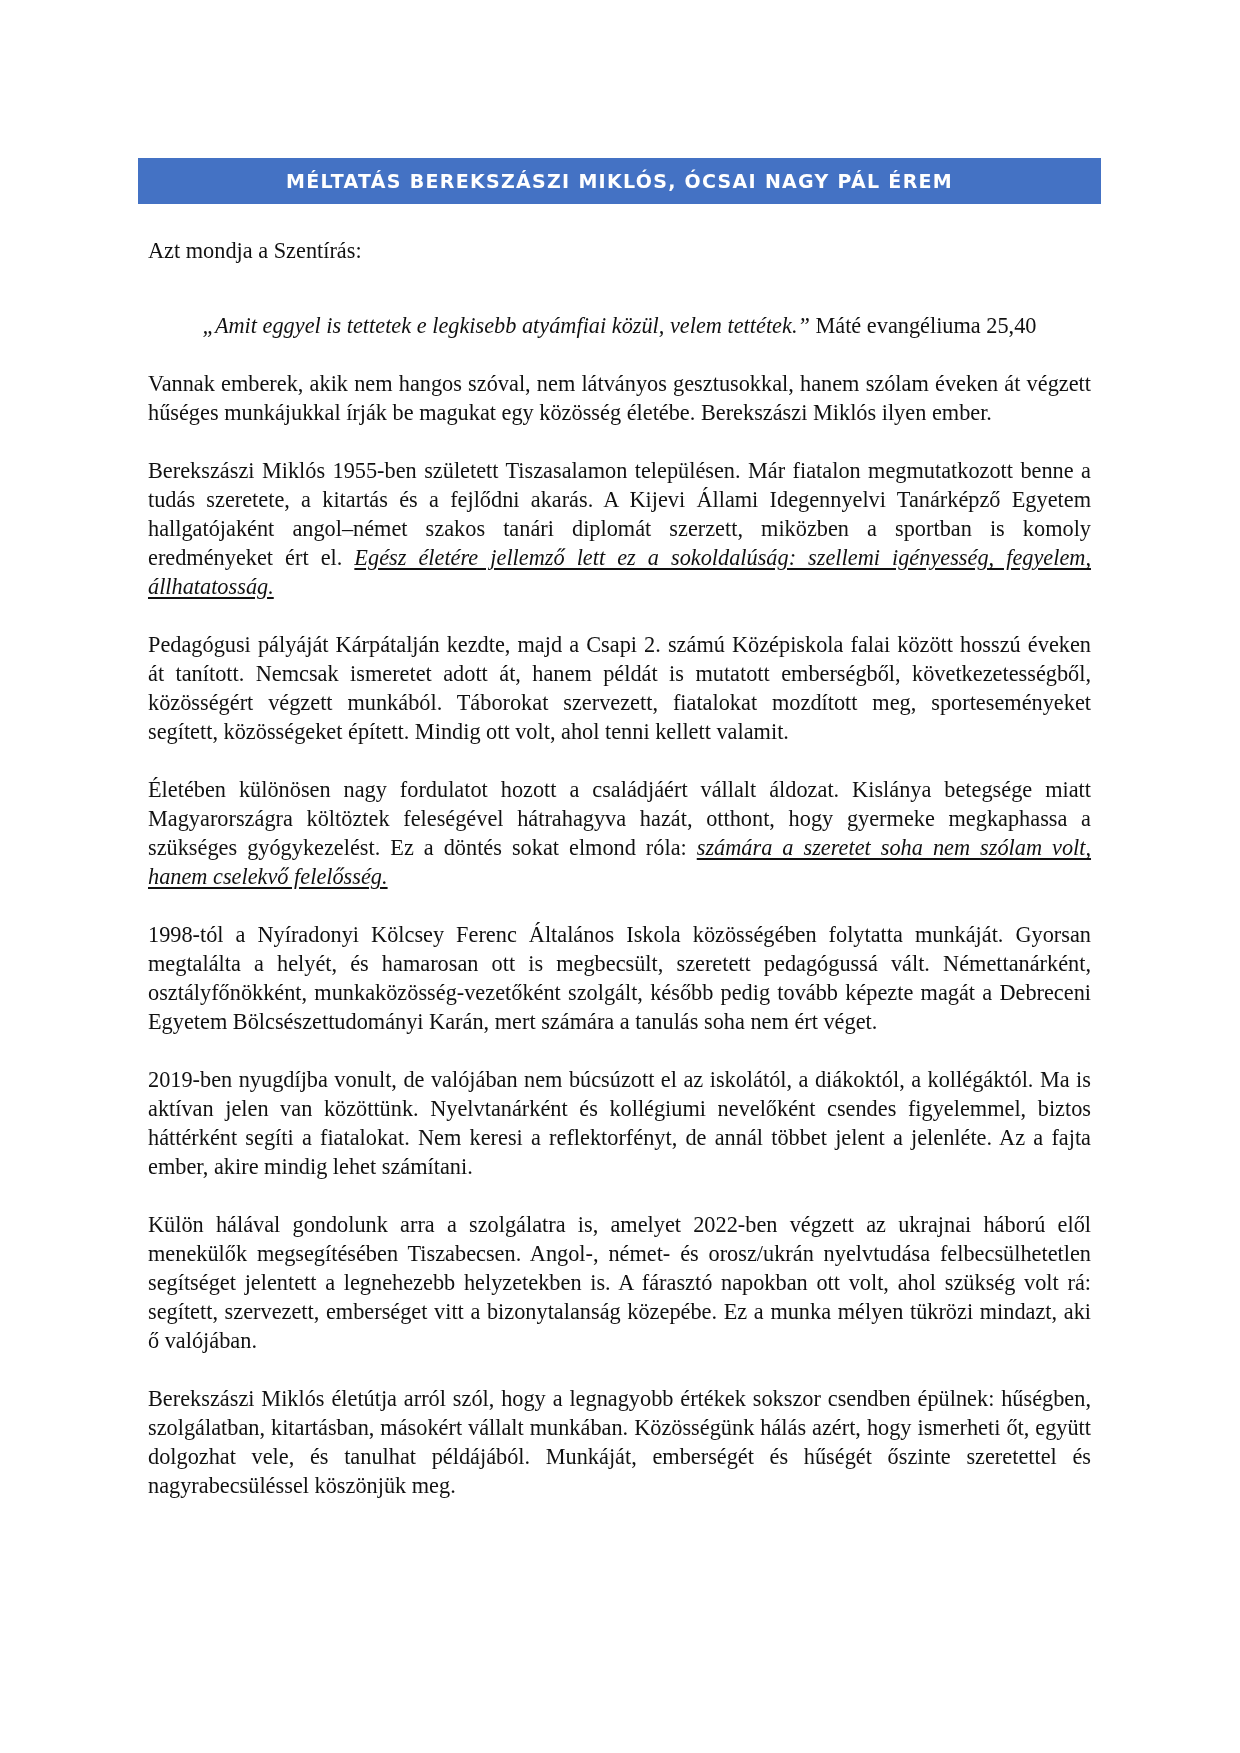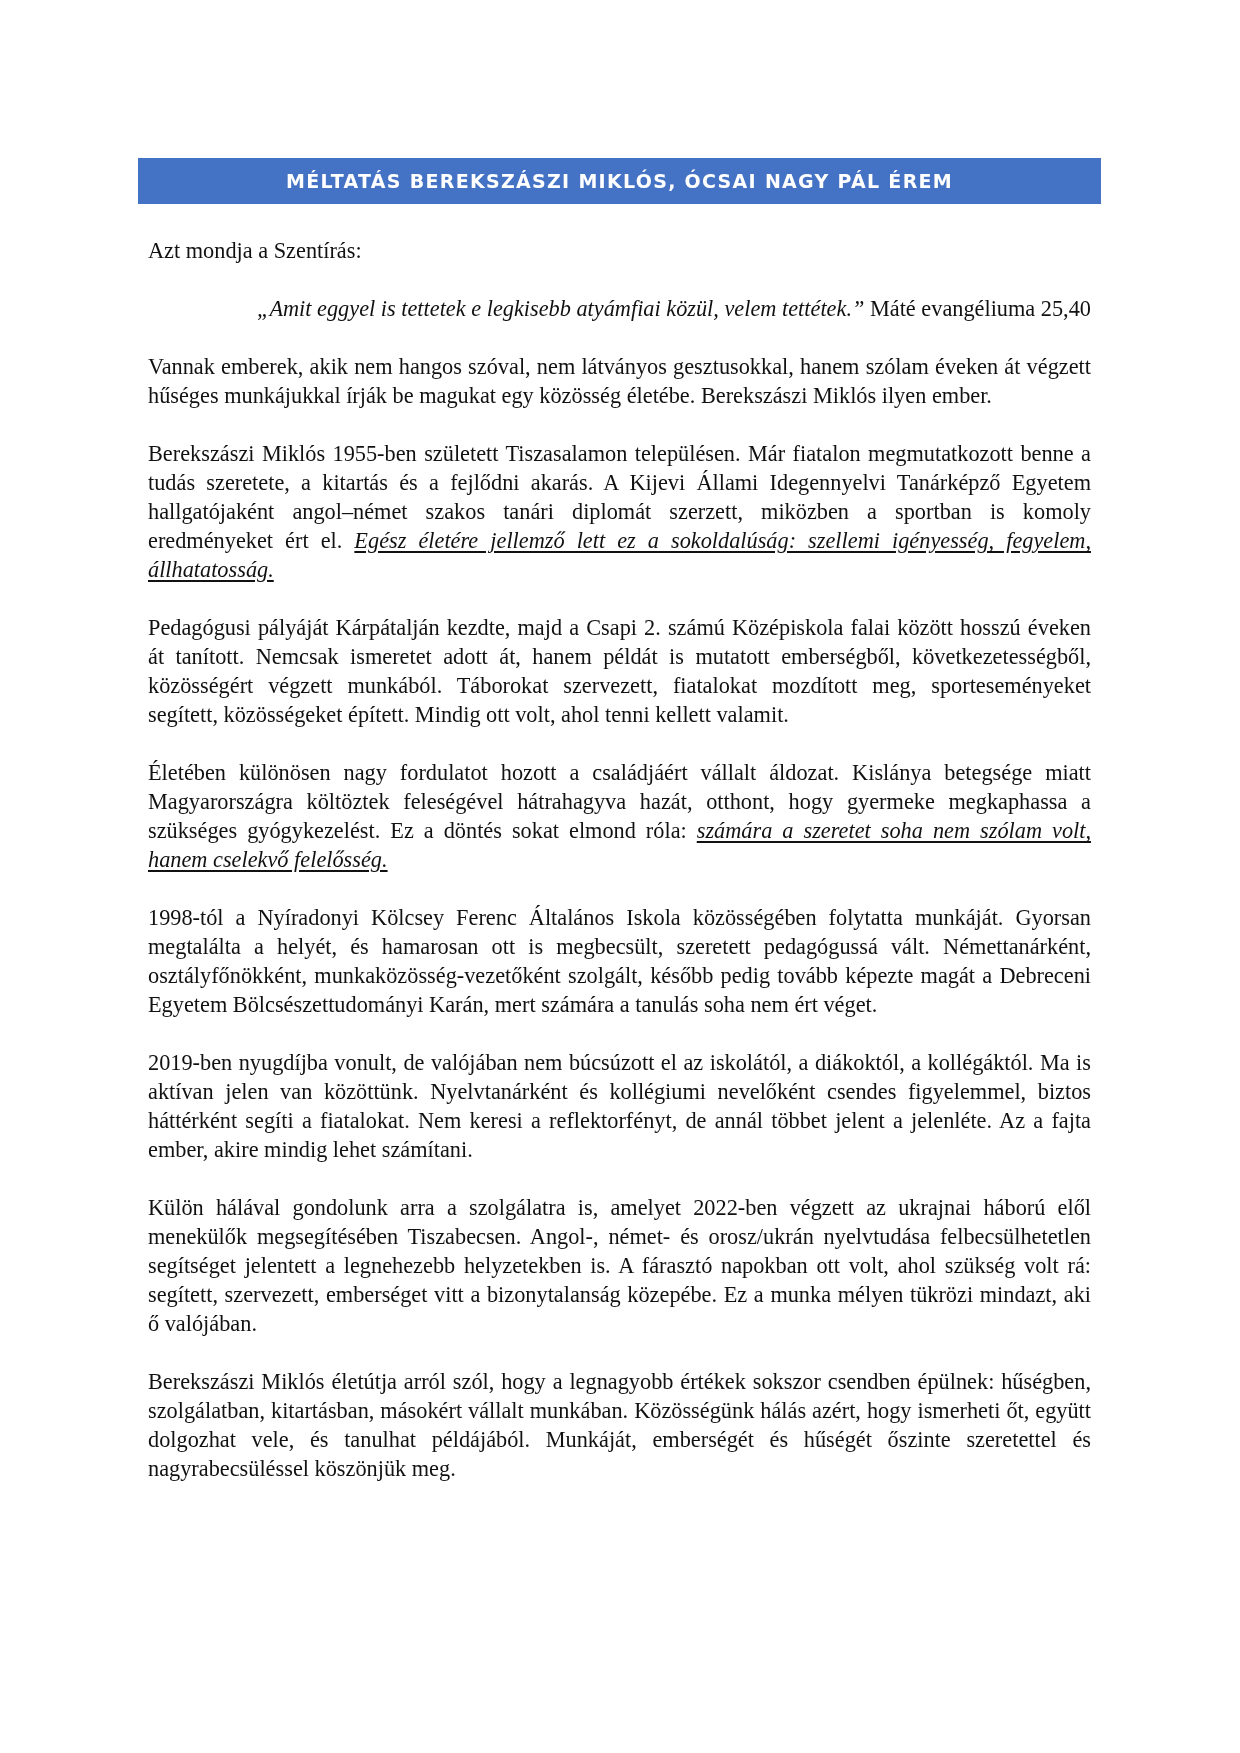--- a/index.html
+++ b/index.html
@@ -49,26 +49,26 @@
       font-family: "Liberation Serif", "DejaVu Serif", serif;
       font-size: 22.3px;
       line-height: 29px;
       color: #111111;
     }
     .body-text p {
       margin: 0 0 29px 0;
       text-align: justify;
     }
     .body-text p.intro {
-      margin-bottom: 29px;
+      margin-bottom: 46px;
       text-align: left;
     }
     .body-text p.quote {
       margin-bottom: 29px;
-      text-align: right;
+      text-align: center;
       white-space: nowrap;
     }
     .quote-text {
       font-style: italic;
     }
     .emph {
       font-style: italic;
       text-decoration: underline;
       text-underline-offset: 3px;
     }

